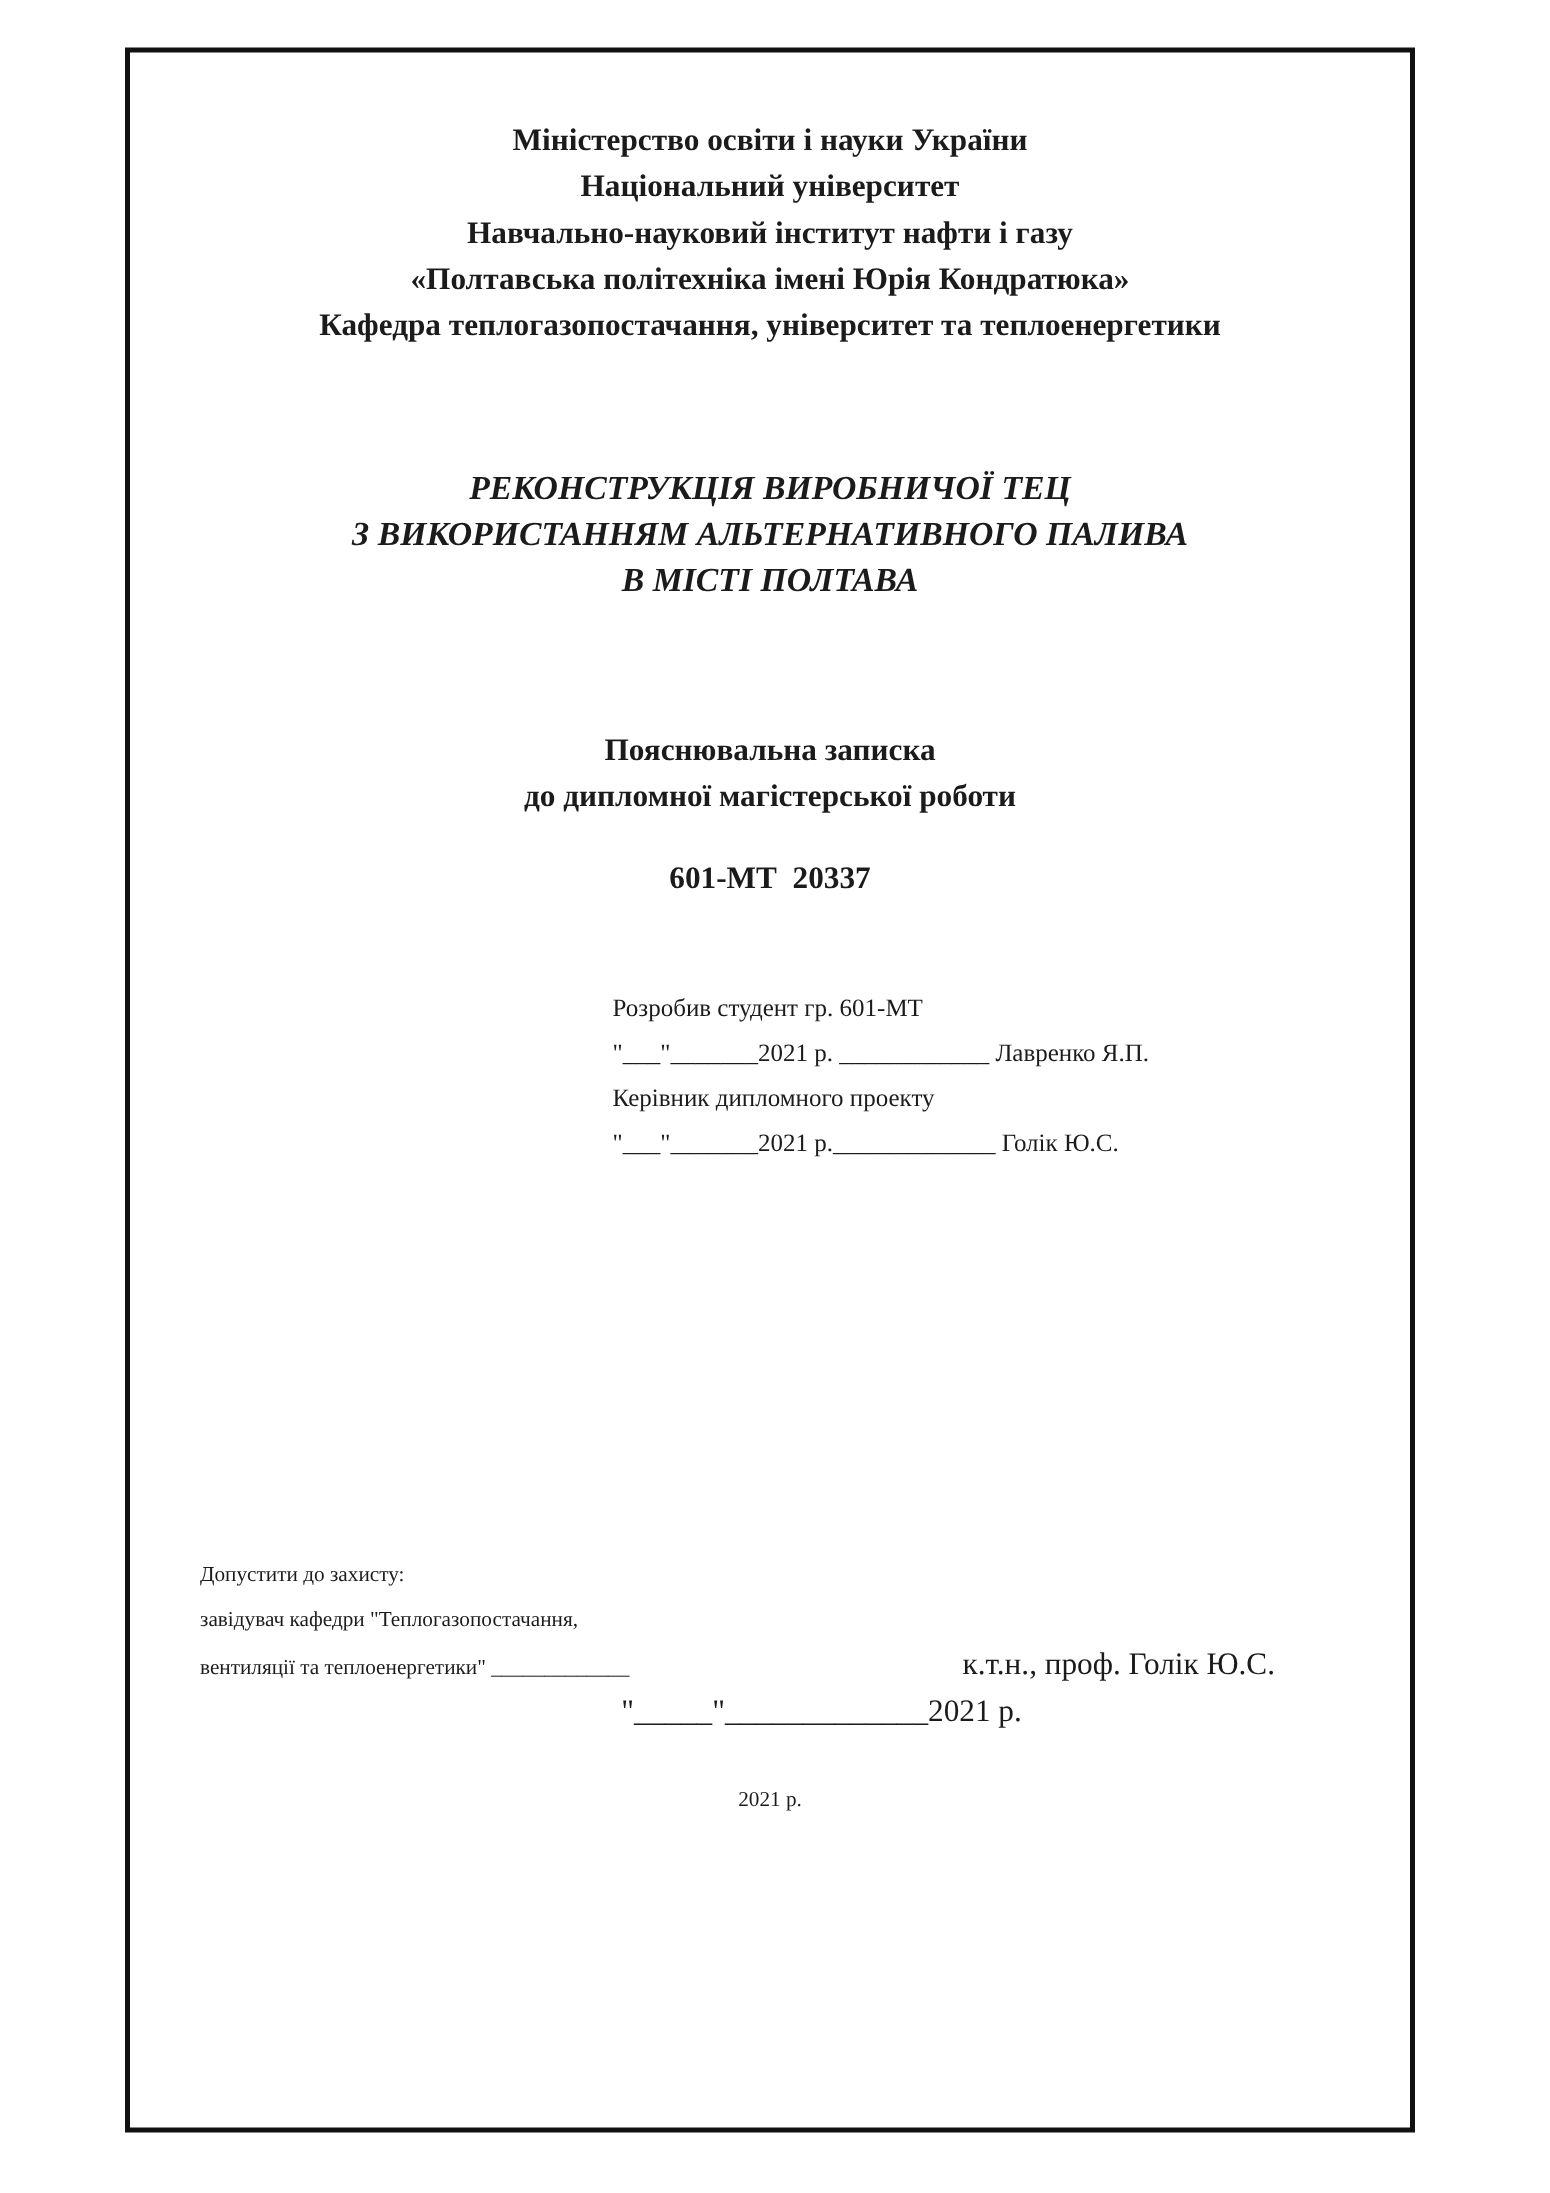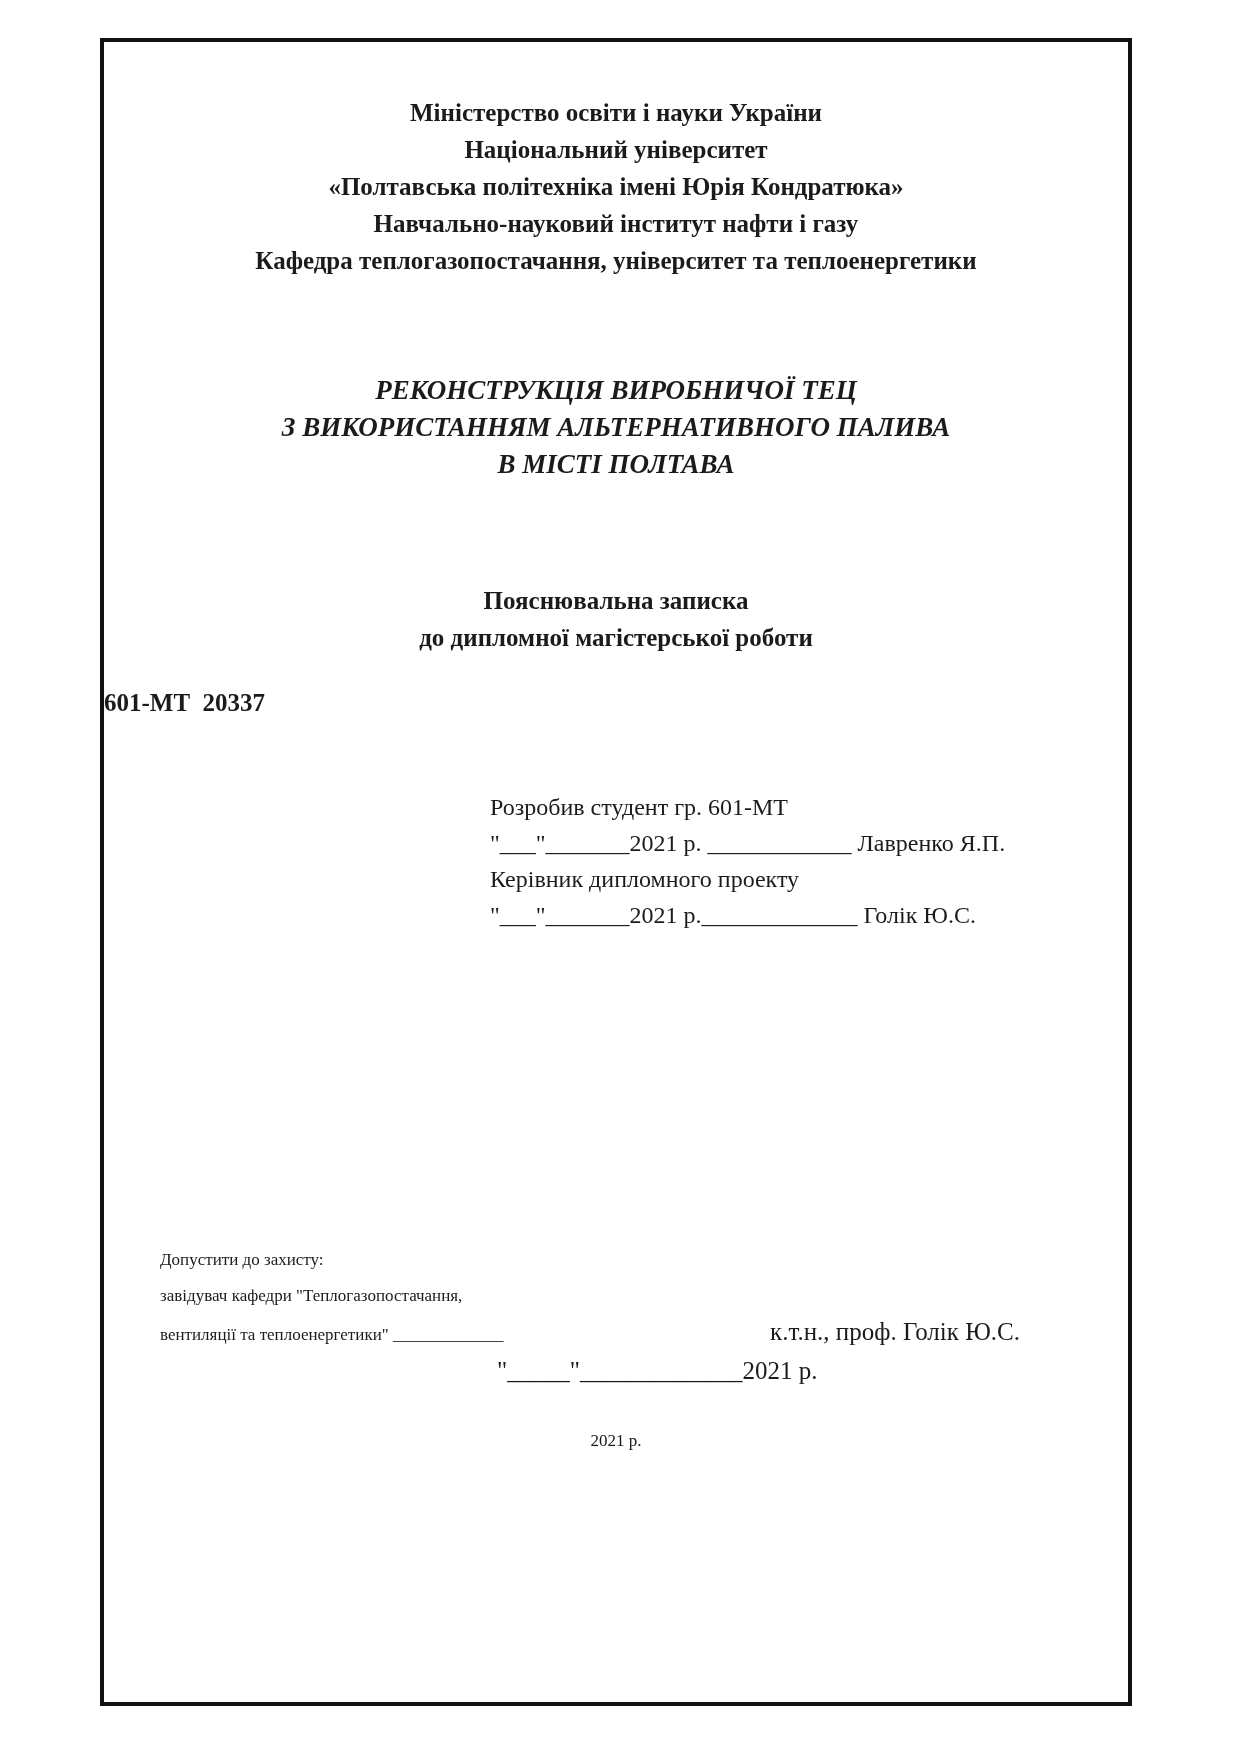--- a/index.html
+++ b/index.html
@@ -51,32 +51,33 @@
     text-align: center;
   }
   .subtitle-line {
     font-size: 25px;
     font-weight: bold;
     line-height: 37px;
     white-space: pre;
   }
   .code-line {
     margin-top: 28px;
+    text-align: center;
     font-size: 25px;
     font-weight: bold;
     line-height: 37px;
     white-space: pre;
   }
   .signature-block {
     margin-top: 68px;
     padding-left: 386px;
     text-align: left;
   }
   .signature-line {
-    font-size: 24px;
+    font-size: 20px;
     line-height: 36px;
     white-space: pre;
   }
   .approval-block {
     margin-top: 309px;
     padding-left: 56px;
     padding-right: 108px;
   }
   .approval-line {
     font-size: 17px;
@@ -109,22 +110,22 @@
 </style>
 </head>
 <body>
 
 <div class="page">
   <div class="frame">
 
     <div class="header-block">
       <div class="header-line">Міністерство освіти і науки України</div>
       <div class="header-line">Національний університет</div>
+      <div class="header-line">Навчально-науковий інститут нафти і газу</div>
       <div class="header-line">«Полтавська політехніка імені Юрія Кондратюка»</div>
-      <div class="header-line">Навчально-науковий інститут нафти і газу</div>
       <div class="header-line">Кафедра теплогазопостачання, університет та теплоенергетики</div>
     </div>
 
     <div class="title-block">
       <div class="title-line">РЕКОНСТРУКЦІЯ ВИРОБНИЧОЇ ТЕЦ</div>
       <div class="title-line">З ВИКОРИСТАННЯМ АЛЬТЕРНАТИВНОГО ПАЛИВА</div>
       <div class="title-line">В МІСТІ ПОЛТАВА</div>
     </div>
 
     <div class="subtitle-block">

